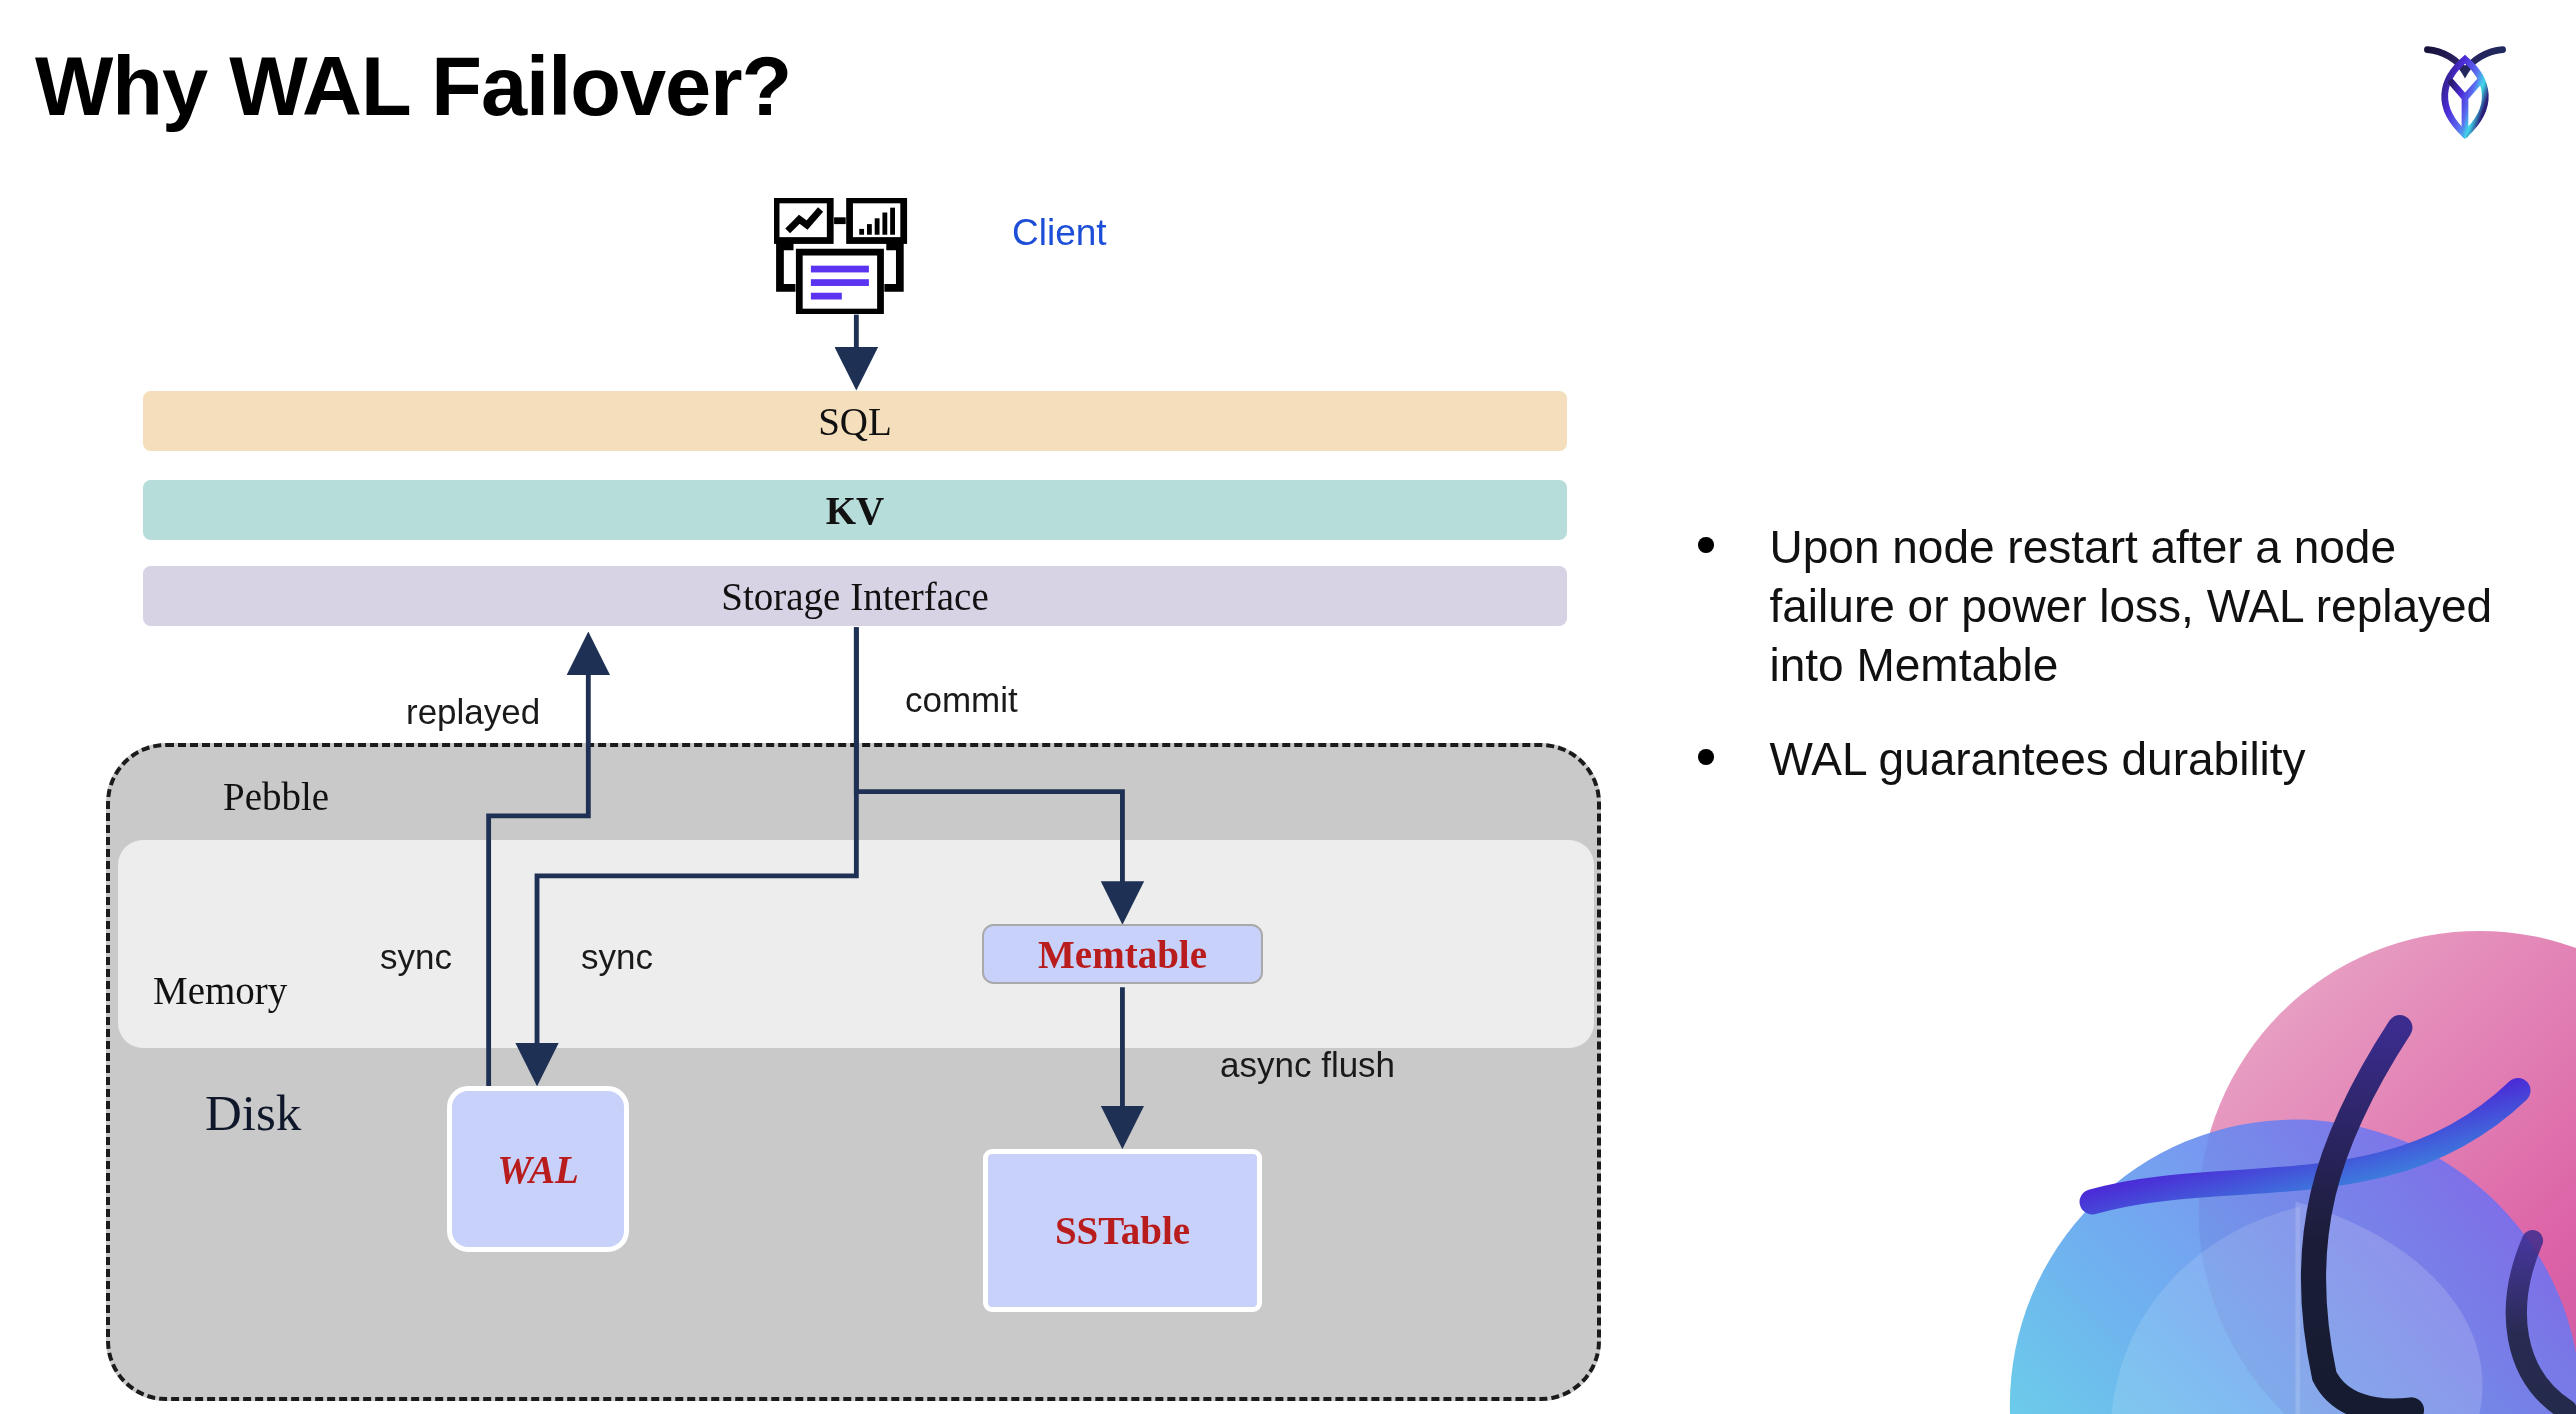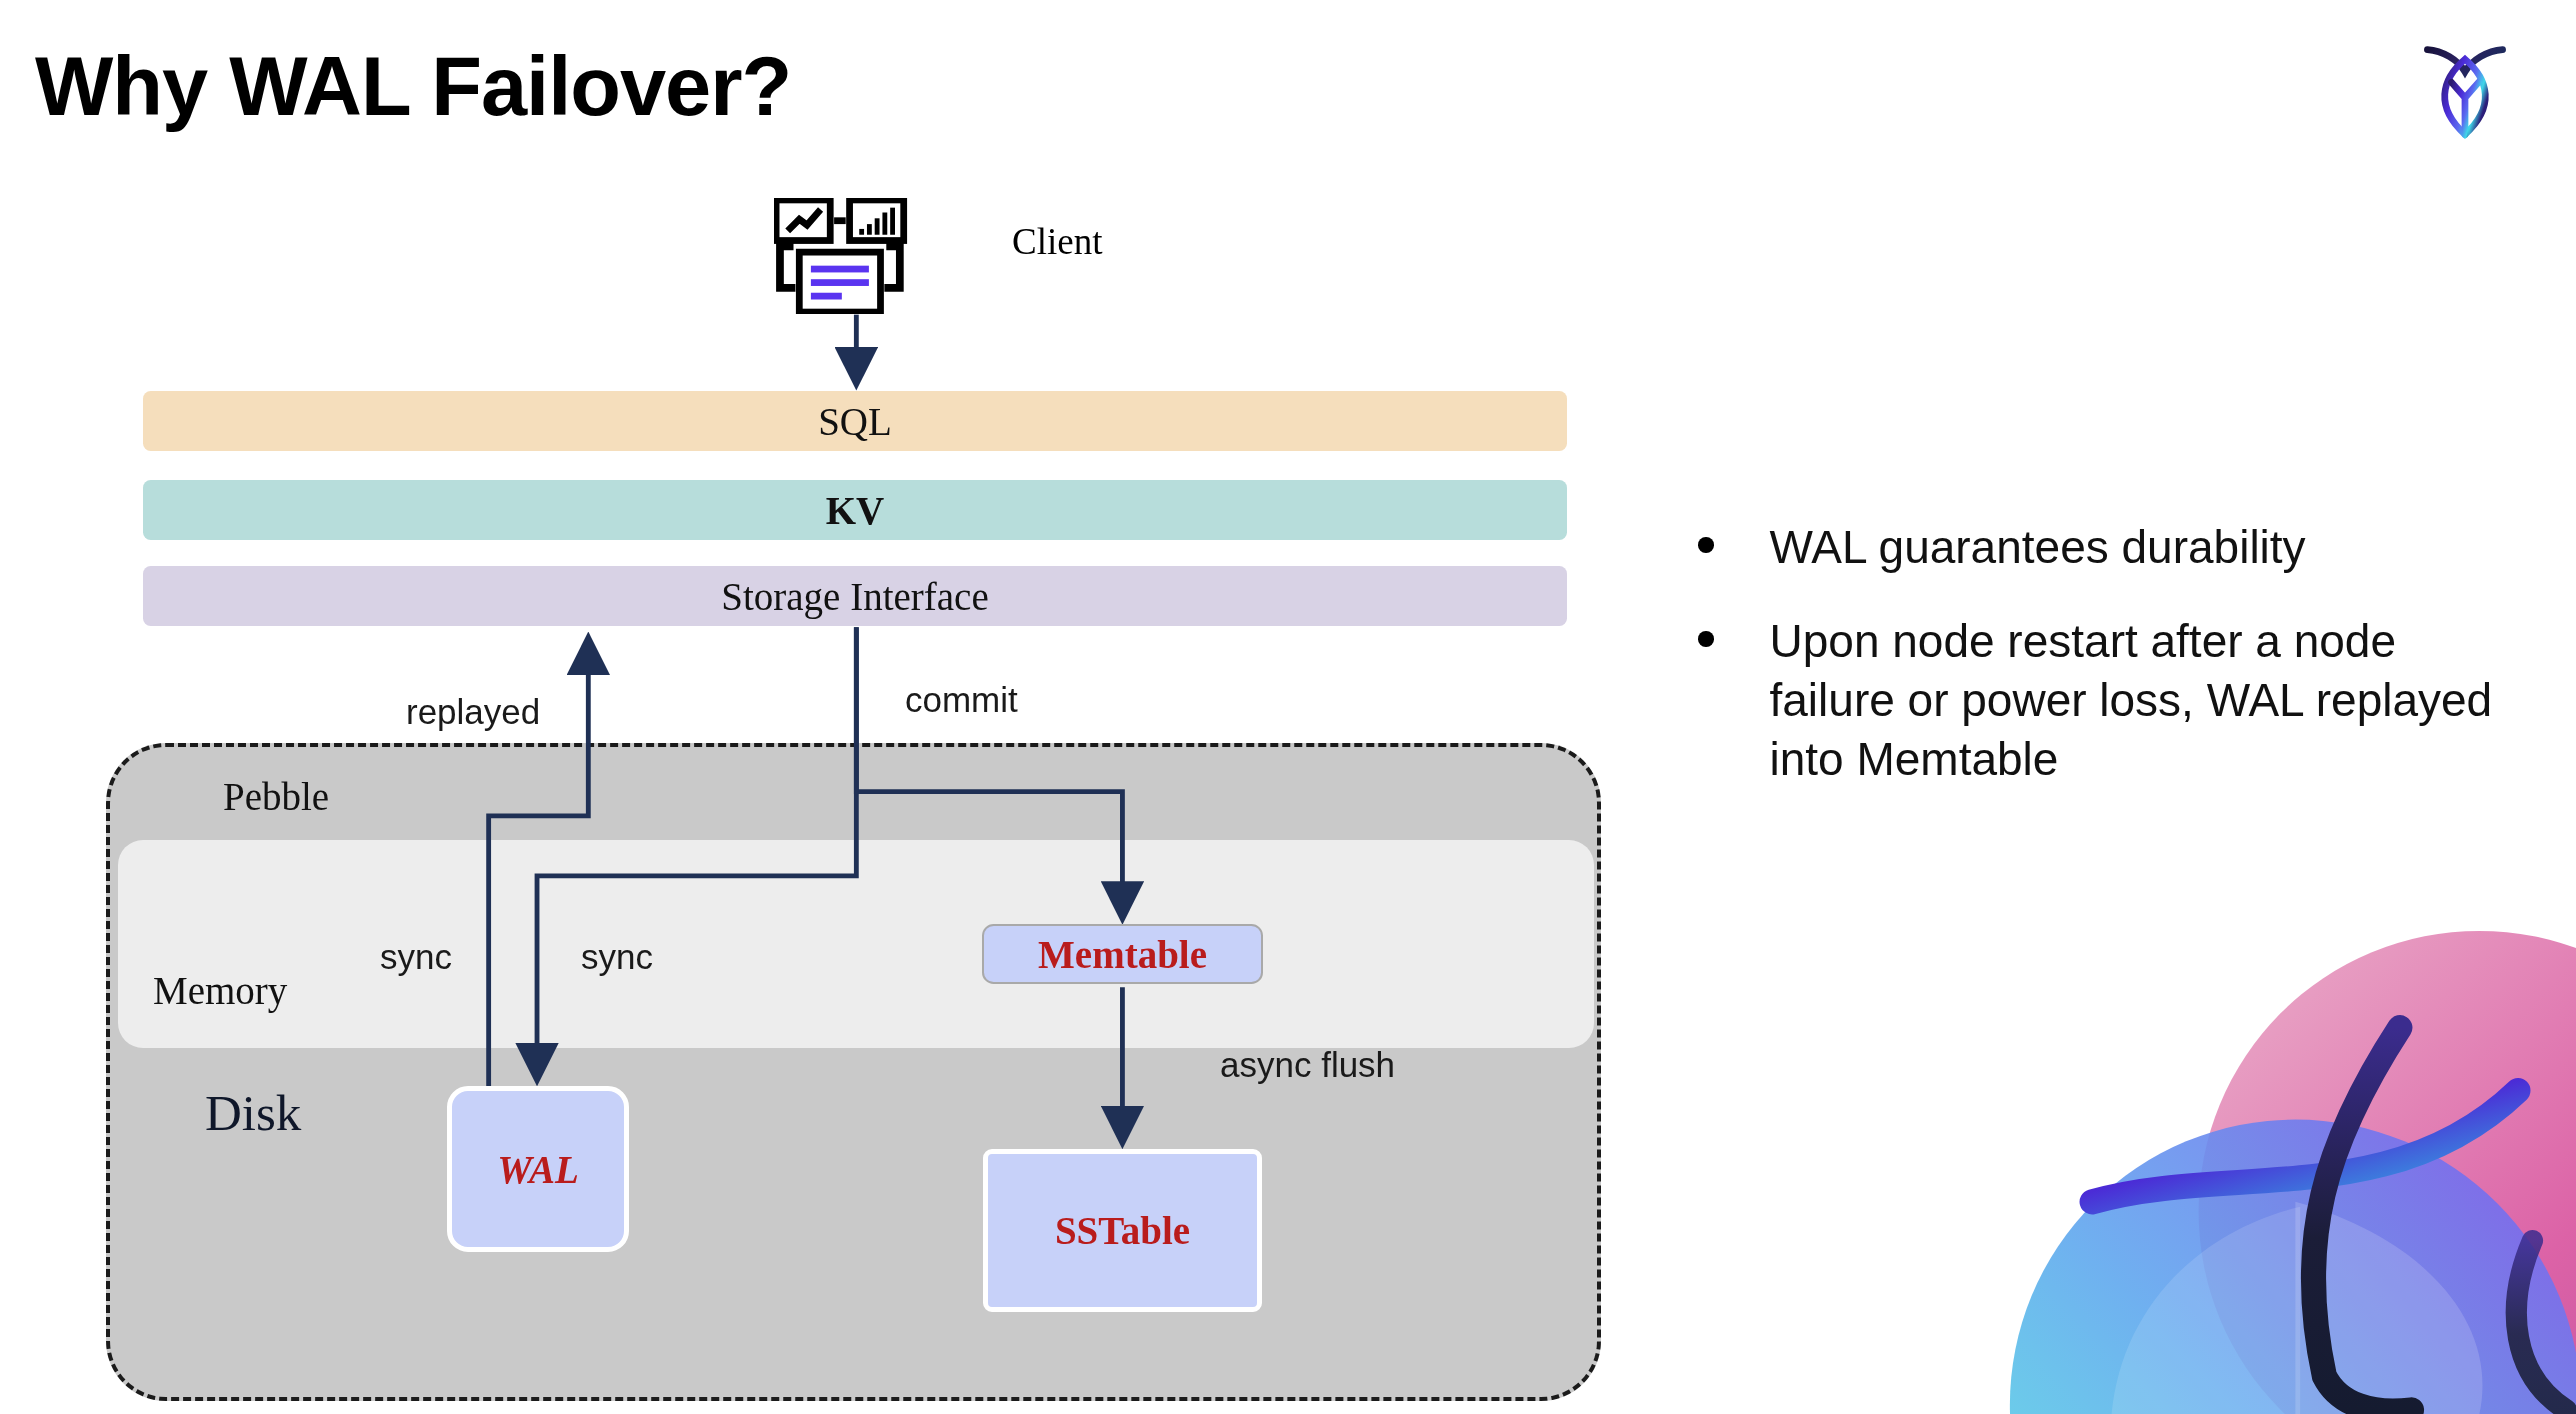--- a/index.html
+++ b/index.html
@@ -50,24 +50,24 @@
   #client-icon {
     position: absolute;
     left: 774px;
     top: 198px;
     width: 155px;
     height: 116px;
   }
   #client-label {
     position: absolute;
     left: 1012px;
-    top: 220px;
+    top: 212px;
     font-size: 37px;
-    color: #000000;
-    font-family: Liberation Serif, serif;
+    color: #1d4ed8;
+    font-family: Liberation Sans, sans-serif;
   }
 
   
   .layer-bar {
     position: absolute;
     left: 143px;
     width: 1424px;
     height: 60px;
     border-radius: 7.7px;
     display: flex;
@@ -326,25 +326,25 @@
   <div id="label-committed" class="arrow-label">replayed</div>
   <div id="label-commit" class="arrow-label">commit</div>
   <div id="label-sync-a" class="arrow-label">sync</div>
   <div id="label-sync-b" class="arrow-label">sync</div>
   <div id="label-asyncflush" class="arrow-label">async flush</div>
 </div>
 
 <div id="bullets">
   <div class="bullet-row">
     <span class="bullet-dot"></span>
-    <span class="bullet-text">WAL guarantees durability</span>
+    <span class="bullet-text">Upon node restart after a node failure or power loss, WAL replayed into Memtable</span>
   </div>
   <div class="bullet-row">
     <span class="bullet-dot"></span>
-    <span class="bullet-text">Upon node restart after a node failure or power loss, WAL replayed into Memtable</span>
+    <span class="bullet-text">WAL guarantees durability</span>
   </div>
 </div>
 
 <div id="decoration">
   <svg viewBox="0 0 620 510" width="600" height="494">
     <defs>
       <linearGradient id="gPink" x1="0" y1="0" x2="1" y2="1">
         <stop offset="0%" stop-color="#E9A9C6"></stop>
         <stop offset="60%" stop-color="#D9559F"></stop>
         <stop offset="100%" stop-color="#B43E95"></stop>

